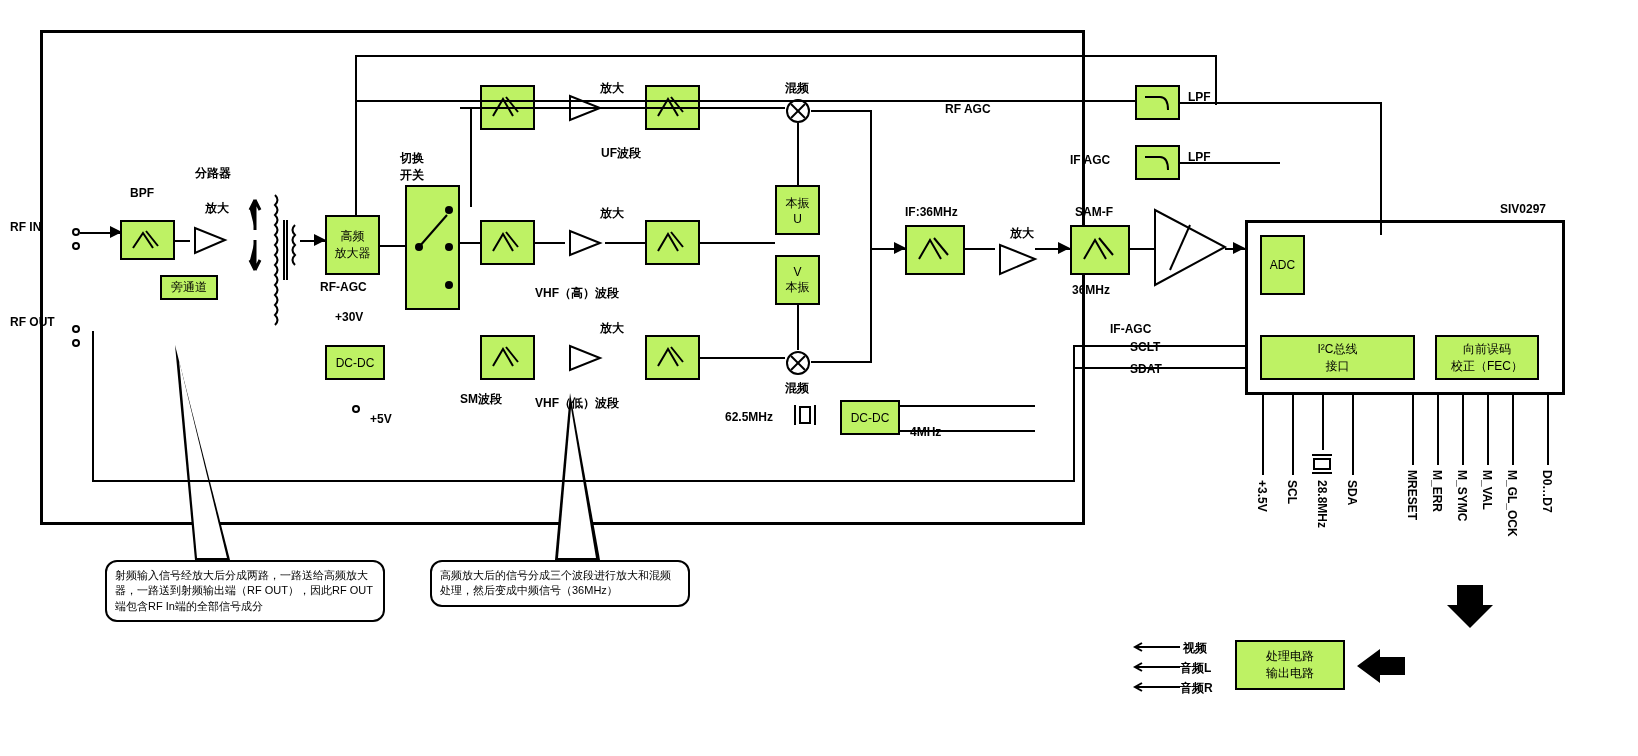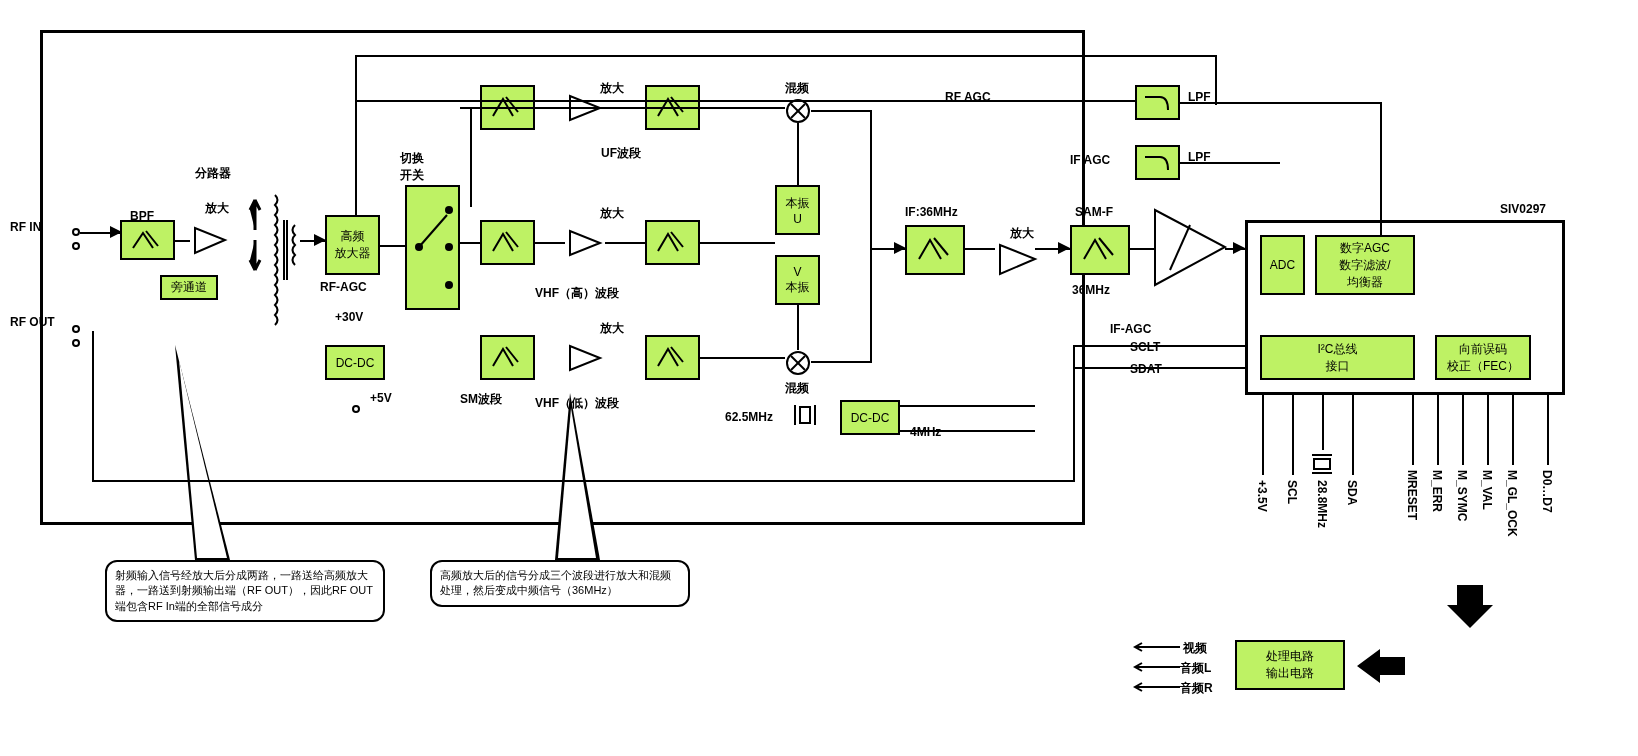--- a/index.html
+++ b/index.html
@@ -73,21 +73,21 @@
   <div class="main-border" style="left:30px; top:20px; width:1045px; height:495px;"></div>
 
   <div class="port" style="left:0px; top:210px;">RF IN</div>
   <div class="circle" style="left:62px; top:218px;"></div>
   <div class="circle" style="left:62px; top:232px;"></div>
 
   <div class="port" style="left:0px; top:305px;">RF OUT</div>
   <div class="circle" style="left:62px; top:315px;"></div>
   <div class="circle" style="left:62px; top:329px;"></div>
 
-  <div class="label" style="left:120px; top:199px;">BPF</div>
+  <div class="label" style="left:120px; top:176px;">BPF</div>
   <div class="box" style="left:110px; top:210px; width:55px; height:40px;">
     <svg width="40" height="25" class="filter-icon">
         <path d="M5,20 L15,5 L25,20 M18,3 L30,18"></path>
       </svg>
   </div>
 
   <div class="label" style="left:195px; top:190px;">放大</div>
   <svg style="position:absolute; left:180px; top:213px;" width="40" height="35">
     <path class="amp-icon" d="M5,5 L5,30 L35,17 Z"></path>
   </svg>
@@ -123,21 +123,21 @@
         <circle cx="40" cy="57" r="4" fill="#000"></circle>
         <circle cx="40" cy="95" r="4" fill="#000"></circle>
         <line x1="10" y1="57" x2="38" y2="25" stroke="#000" stroke-width="2"></line>
       </svg>
   </div>
 
   <div class="label" style="left:325px; top:300px;">+30V</div>
   <div class="box" style="left:315px; top:335px; width:60px; height:35px;">
     <span>DC-DC</span>
   </div>
-  <div class="label" style="left:360px; top:381px;">+5V</div>
+  <div class="label" style="left:360px; top:402px;">+5V</div>
   <div class="circle" style="left:342px; top:395px;"></div>
 
   <div class="box" style="left:470px; top:75px; width:55px; height:45px;">
     <svg width="40" height="28" class="filter-icon">
         <path d="M5,22 L15,5 L25,22 M18,3 L30,18"></path>
       </svg>
   </div>
   <div class="label" style="left:590px; top:70px;">放大</div>
   <svg style="position:absolute; left:555px; top:83px;" width="40" height="30">
     <path class="amp-icon" d="M5,3 L5,27 L35,15 Z"></path>
@@ -237,42 +237,37 @@
   </div>
   <div class="label" style="left:1178px; top:80px;">LPF</div>
 
   <div class="box" style="left:1125px; top:135px; width:45px; height:35px;">
     <svg width="35" height="22" class="lpf-icon">
         <path d="M5,5 L20,5 Q28,5 28,18"></path>
       </svg>
   </div>
   <div class="label" style="left:1178px; top:140px;">LPF</div>
 
-  <div class="label" style="left:935px; top:80px;">RF AGC</div>
+  <div class="label" style="left:935px; top:92px;">RF AGC</div>
   <div class="label" style="left:1060px; top:143px;">IF AGC</div>
   <div class="label" style="left:1100px; top:312px;">IF-AGC</div>
   <div class="label" style="left:1120px; top:330px;">SCLT</div>
   <div class="label" style="left:1120px; top:352px;">SDAT</div>
 
   <div class="label" style="left:1490px; top:192px;">SIV0297</div>
   <div class="main-border" style="left:1235px; top:210px; width:320px; height:175px;"></div>
 
   <div class="box" style="left:1250px; top:225px; width:45px; height:60px;">
     <span>ADC</span>
   </div>
-  <div class="box" style="left:1305px; top:225px; width:100px; height:60px; white-space:pre-line;">
-    <span>数字AGC
-数字滤波/
-均衡器</span>
-  </div>
   <div class="box" style="left:1250px; top:325px; width:155px; height:45px; white-space:pre-line;">
     <span>I²C总线
 接口</span>
   </div>
-  <div class="box" style="left:1425px; top:325px; width:96px; height:45px; white-space:pre-line;">
+  <div class="box" style="left:1425px; top:325px; width:104px; height:45px; white-space:pre-line;">
     <span>向前误码
 校正（FEC）</span>
   </div>
 
   <div class="label" style="left:715px; top:400px;">62.5MHz</div>
   <svg style="position:absolute; left:780px; top:395px;" width="30" height="20">
     <line x1="5" y1="0" x2="5" y2="20" stroke="#000" stroke-width="2"></line>
     <rect x="10" y="2" width="10" height="16" stroke="#000" stroke-width="2" fill="none"></rect>
     <line x1="25" y1="0" x2="25" y2="20" stroke="#000" stroke-width="2"></line>
   </svg>

